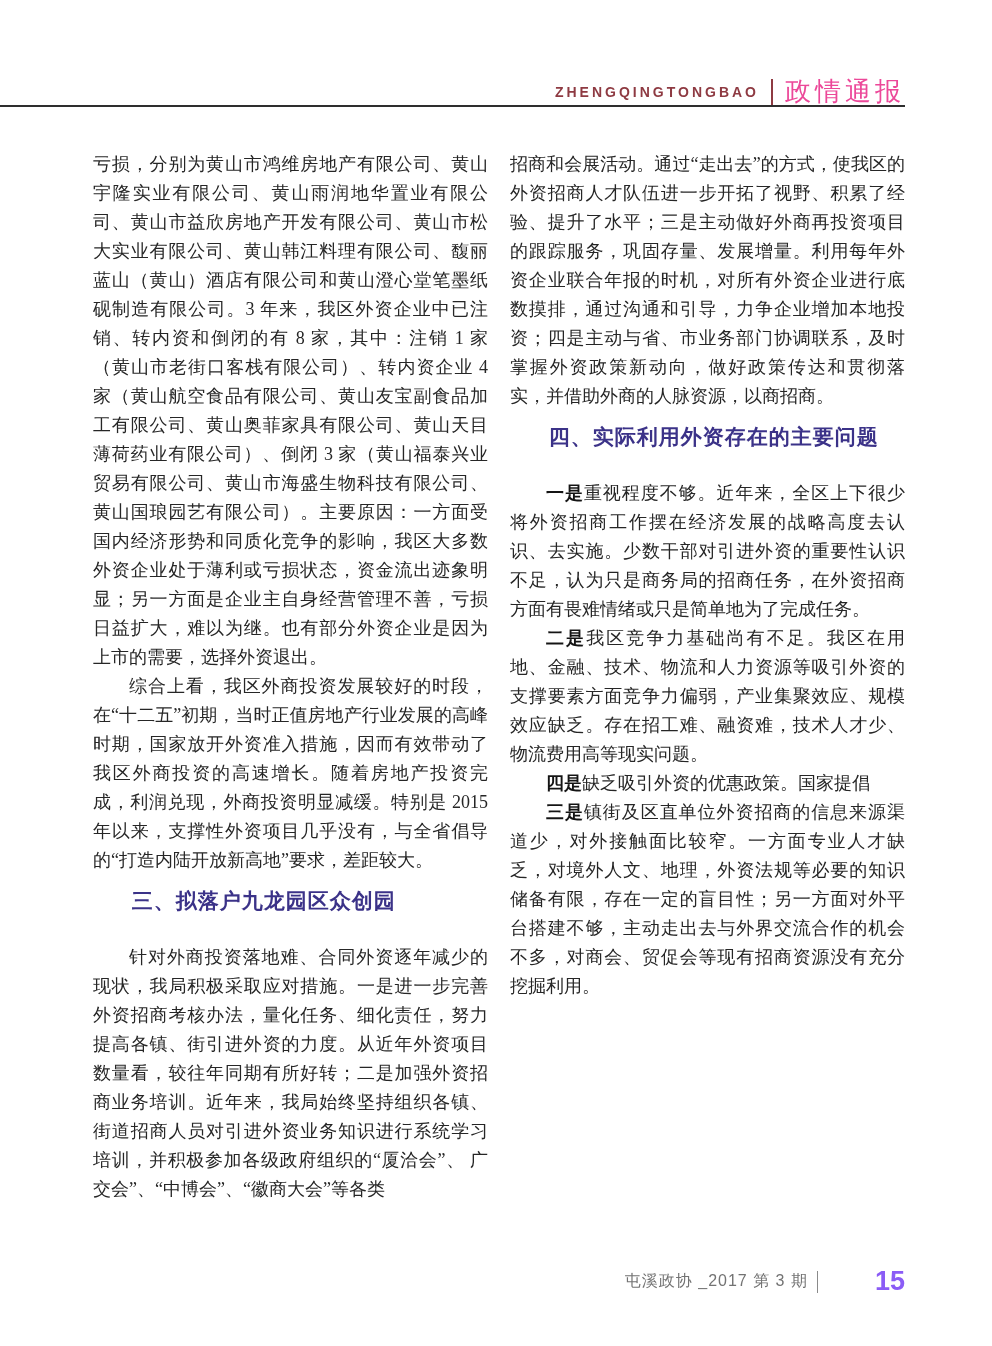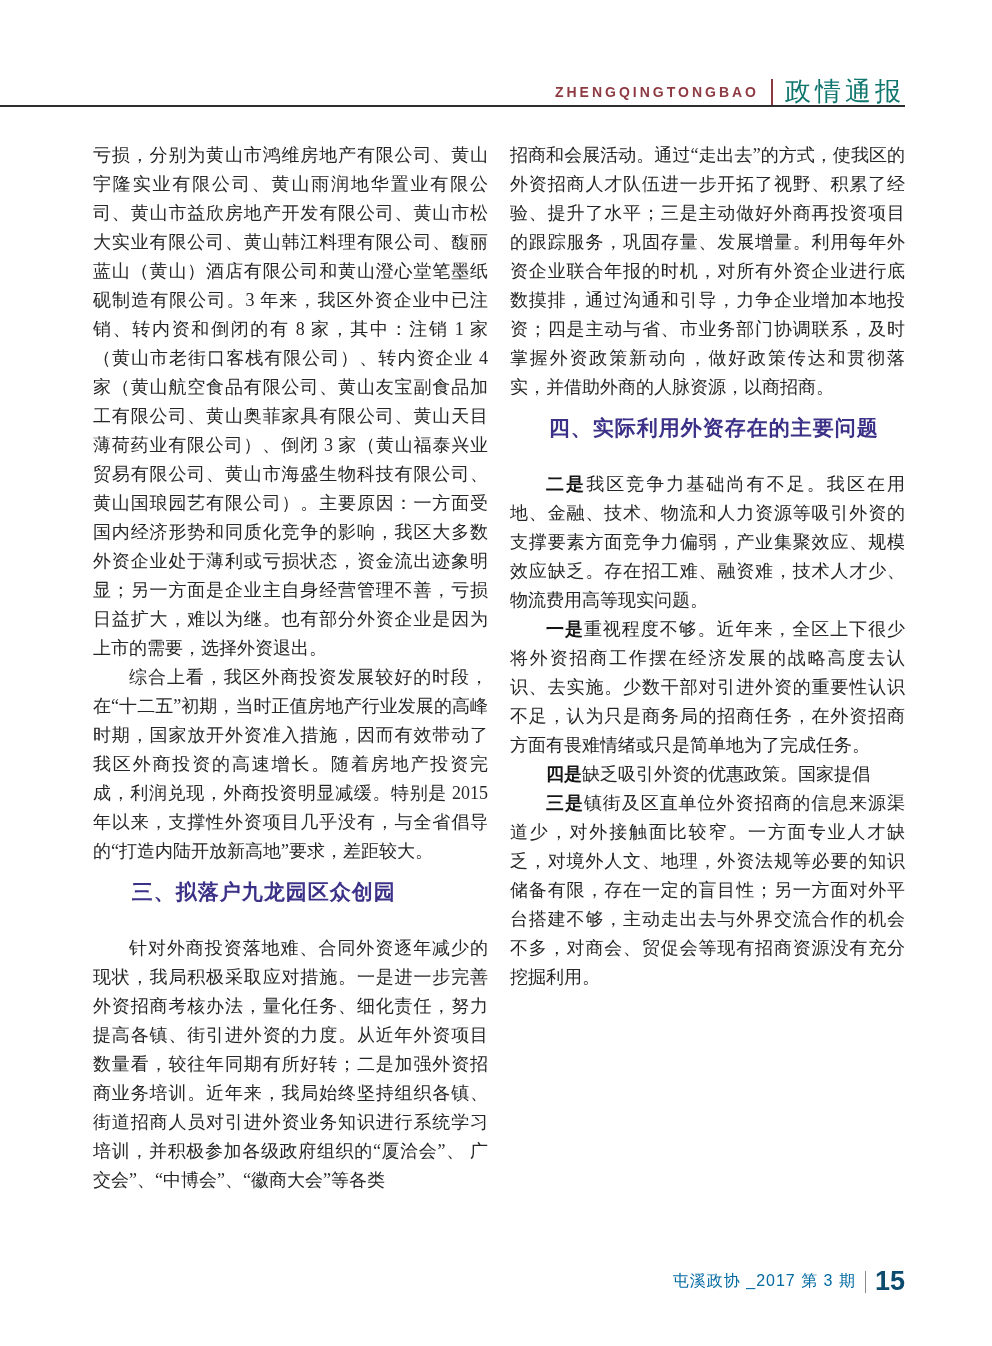--- a/index.html
+++ b/index.html
@@ -7,42 +7,42 @@
     position:relative; width:992px; height:1346px; background:#ffffff;
     font-family:"Liberation Serif","DejaVu Serif",serif; color:#262626;
     overflow:hidden;
   }
 
   
   .masthead { position:absolute; top:74px; right:87px; display:flex; align-items:center; gap:12px; }
   .masthead-en { font-family:"Liberation Sans",sans-serif; font-size:14px; letter-spacing:3px;
                  color:#8e3a42; font-weight:600; }
   .masthead-bar { width:2px; height:26px; background:#8e3a42; }
-  .masthead-cn { font-size:26px; color:#0f766e; letter-spacing:4px; font-weight:500; }
+  .masthead-cn { font-size:26px; color:#ec4899; letter-spacing:4px; font-weight:500; }
   .rule { position:absolute; top:105px; left:0; width:905px; height:2px; background:#2e2e2e; }
 
   
-  .columns { position:absolute; left:93px; top:141px; width:812px; display:flex; gap:22px; }
+  .columns { position:absolute; left:93px; top:150px; width:812px; display:flex; gap:22px; }
   .col { width:395px; font-size:18px; line-height:29px; text-align:justify; text-justify:inter-character; }
   .col p { margin:0; text-indent:2em; }
   .col p.cont { text-indent:0; }
 
   h3.sec {
     font-family:"Liberation Sans",sans-serif; font-size:21px; line-height:30px;
     color:#3b3288; margin:11px 0 27px; text-indent:1.85em; font-weight:700;
     letter-spacing:1px; text-align:left;
   }
   b.lead { font-family:"Liberation Sans",sans-serif; font-weight:700; color:#141414; }
 
   
   .pfooter { position:absolute; top:1266px; right:87px; display:flex; align-items:center; gap:9px;
              font-family:"Liberation Sans",sans-serif; }
-  .pfooter .issue { font-size:16px; color:#0369a1; letter-spacing:1px; }
+  .pfooter .issue { font-size:16px; color:#737373; letter-spacing:1px; }
   .pfooter .fbar { width:1px; height:22px; background:#8a8a8a; }
-  .pfooter .pageno { font-size:27px; font-weight:700; color:#0c4a6e; letter-spacing:0; }
+  .pfooter .pageno { font-size:27px; font-weight:700; color:#8b5cf6; letter-spacing:0;margin-left:48px; }
 </style>
 </head>
 <body>
 
 <div class="page">
 
   <div class="masthead">
     <span class="masthead-en">ZHENGQINGTONGBAO</span>
     <span class="masthead-bar"></span>
     <span class="masthead-cn">政情通报</span>
@@ -54,22 +54,22 @@
     <section class="col">
       <p class="cont">亏损，分别为黄山市鸿维房地产有限公司、黄山宇隆实业有限公司、黄山雨润地华置业有限公司、黄山市益欣房地产开发有限公司、黄山市松大实业有限公司、黄山韩江料理有限公司、馥丽蓝山（黄山）酒店有限公司和黄山澄心堂笔墨纸砚制造有限公司。3 年来，我区外资企业中已注销、转内资和倒闭的有 8 家，其中：注销 1 家（黄山市老街口客栈有限公司）、转内资企业 4 家（黄山航空食品有限公司、黄山友宝副食品加工有限公司、黄山奥菲家具有限公司、黄山天目薄荷药业有限公司）、倒闭 3 家（黄山福泰兴业贸易有限公司、黄山市海盛生物科技有限公司、黄山国琅园艺有限公司）。主要原因：一方面受国内经济形势和同质化竞争的影响，我区大多数外资企业处于薄利或亏损状态，资金流出迹象明显；另一方面是企业主自身经营管理不善，亏损日益扩大，难以为继。也有部分外资企业是因为上市的需要，选择外资退出。</p>
       <p>综合上看，我区外商投资发展较好的时段，在“十二五”初期，当时正值房地产行业发展的高峰时期，国家放开外资准入措施，因而有效带动了我区外商投资的高速增长。随着房地产投资完成，利润兑现，外商投资明显减缓。特别是 2015 年以来，支撑性外资项目几乎没有，与全省倡导的“打造内陆开放新高地”要求，差距较大。</p>
       <h3 class="sec">三、拟落户九龙园区众创园</h3>
       <p>针对外商投资落地难、合同外资逐年减少的现状，我局积极采取应对措施。一是进一步完善外资招商考核办法，量化任务、细化责任，努力提高各镇、街引进外资的力度。从近年外资项目数量看，较往年同期有所好转；二是加强外资招商业务培训。近年来，我局始终坚持组织各镇、街道招商人员对引进外资业务知识进行系统学习培训，并积极参加各级政府组织的“厦洽会”、 广交会”、“中博会”、“徽商大会”等各类</p>
     </section>
 
     <section class="col">
       <p class="cont">招商和会展活动。通过“走出去”的方式，使我区的外资招商人才队伍进一步开拓了视野、积累了经验、提升了水平；三是主动做好外商再投资项目的跟踪服务，巩固存量、发展增量。利用每年外资企业联合年报的时机，对所有外资企业进行底数摸排，通过沟通和引导，力争企业增加本地投资；四是主动与省、市业务部门协调联系，及时掌握外资政策新动向，做好政策传达和贯彻落实，并借助外商的人脉资源，以商招商。</p>
       <h3 class="sec">四、实际利用外资存在的主要问题</h3>
+      <p><b class="lead">一是</b><span>重视程度不够。近年来，全区上下很少将外资招商工作摆在经济发展的战略高度去认识、去实施。少数干部对引进外资的重要性认识不足，认为只是商务局的招商任务，在外资招商方面有畏难情绪或只是简单地为了完成任务。</span></p>
       <p><b class="lead">二是</b><span>我区竞争力基础尚有不足。我区在用地、金融、技术、物流和人力资源等吸引外资的支撑要素方面竞争力偏弱，产业集聚效应、规模效应缺乏。存在招工难、融资难，技术人才少、物流费用高等现实问题。</span></p>
-      <p><b class="lead">一是</b><span>重视程度不够。近年来，全区上下很少将外资招商工作摆在经济发展的战略高度去认识、去实施。少数干部对引进外资的重要性认识不足，认为只是商务局的招商任务，在外资招商方面有畏难情绪或只是简单地为了完成任务。</span></p>
       <p><b class="lead">四是</b><span>缺乏吸引外资的优惠政策。国家提倡</span></p>
       <p><b class="lead">三是</b><span>镇街及区直单位外资招商的信息来源渠道少，对外接触面比较窄。一方面专业人才缺乏，对境外人文、地理，外资法规等必要的知识储备有限，存在一定的盲目性；另一方面对外平台搭建不够，主动走出去与外界交流合作的机会不多，对商会、贸促会等现有招商资源没有充分挖掘利用。</span></p>
     </section>
 
   </main>
 
   <div class="pfooter">
     <span class="issue">屯溪政协 _2017 第 3 期</span>
     <span class="fbar"></span>
     <span class="pageno">15</span>

